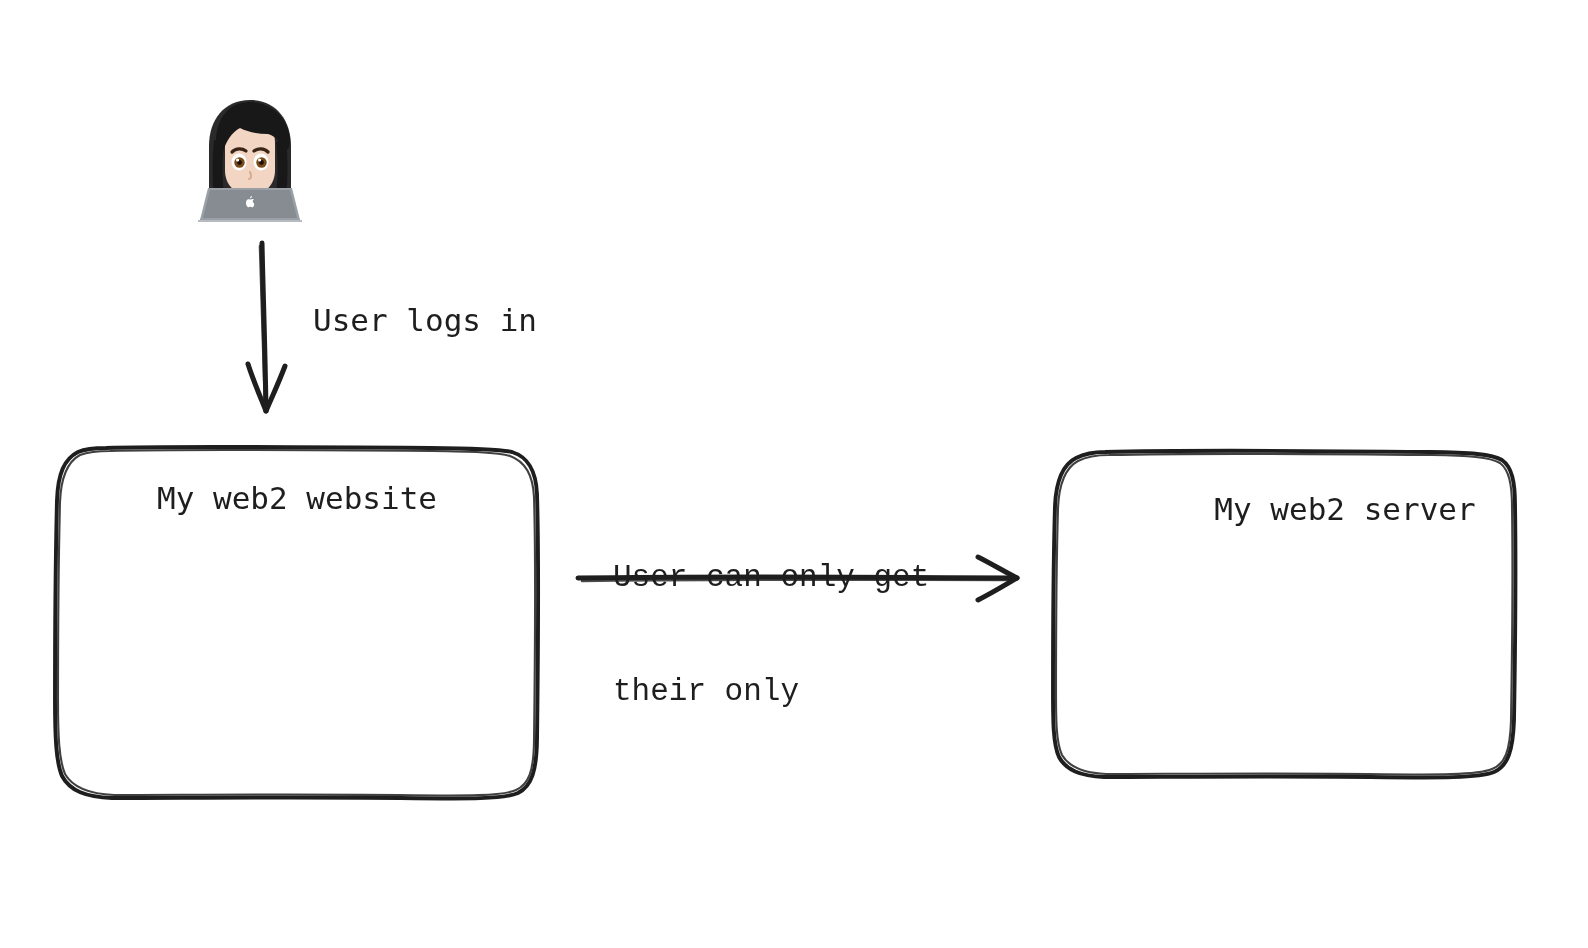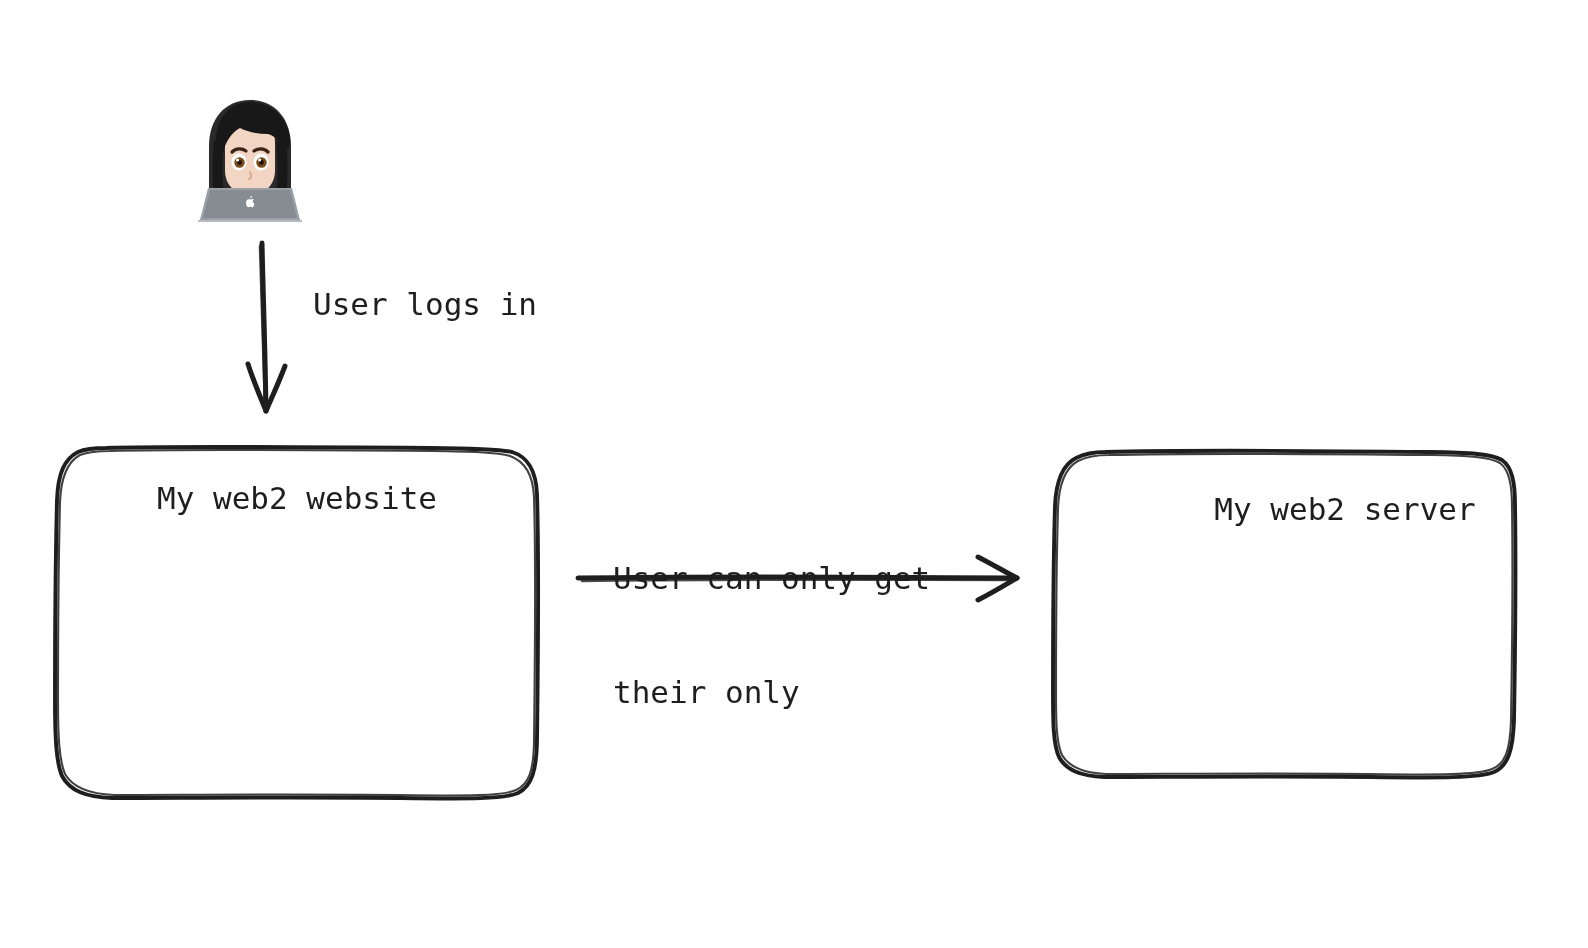--- a/index.html
+++ b/index.html
@@ -187,20 +187,20 @@
     </svg>
   </div>
 
   <div class="box-hit" style="left:55px; top:447px; width:484px; height:353px;"></div>
   <div class="box-hit" style="left:1053px; top:451px; width:464px; height:328px;"></div>
 
   <div class="node-label" style="left:55px; top:479px; width:484px;">My web2 website</div>
 
   <div class="node-label" style="left:1053px; top:490px; width:528px;margin-left:28px;">My web2 server</div>
 
-  <div class="edge-label" style="left:313px; top:285px;">User logs in</div>
-
-  <div class="edge-label" style="left:613px; top:483px;">
+  <div class="edge-label" style="left:313px; top:301px;">User logs in</div>
+
+  <div class="edge-label" style="left:613px; top:483px;font-family:Liberation Mono, monospace;">
     <div>User can only get</div>
     <div>their only</div>
   </div>
 
 </div>
 
 </body></html>

